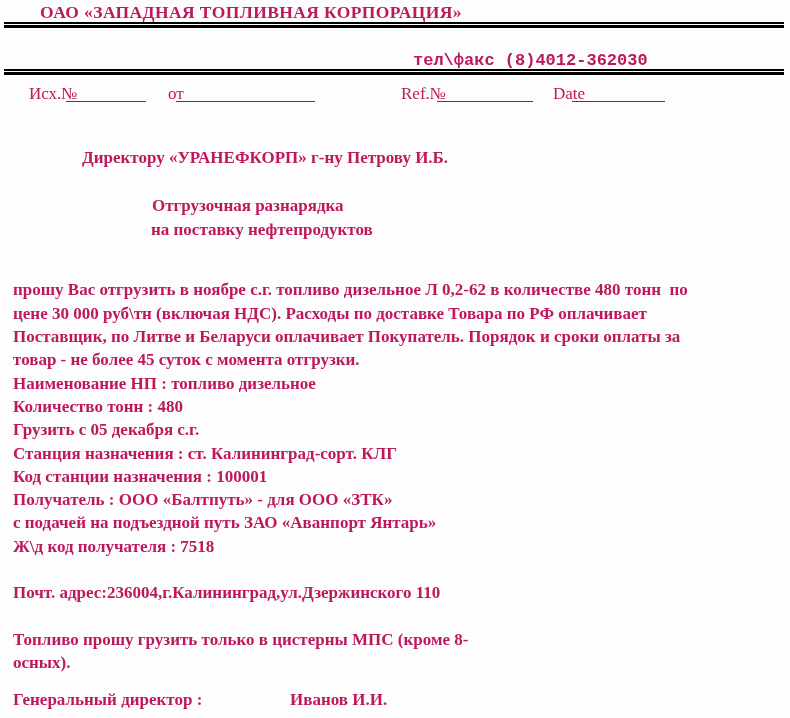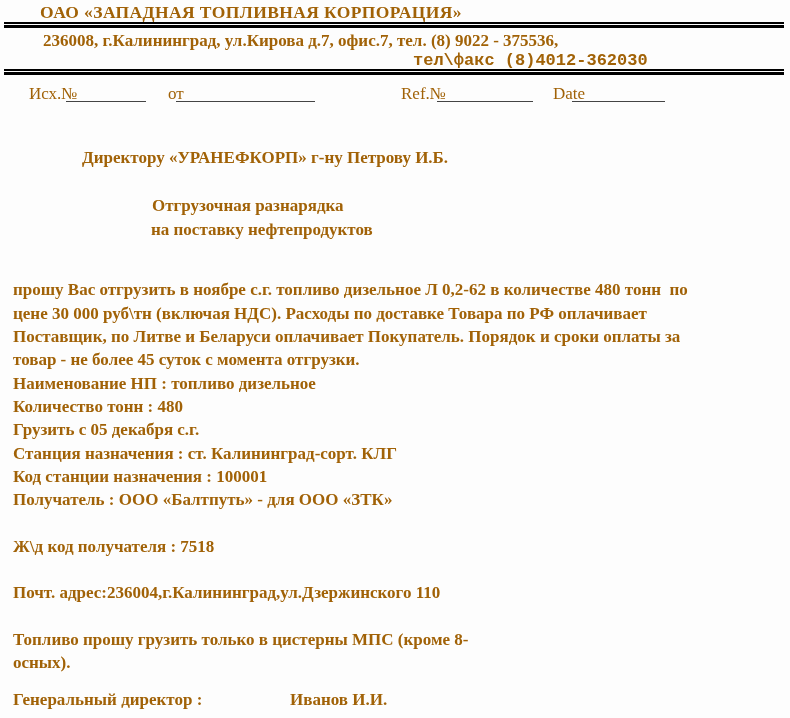--- a/index.html
+++ b/index.html
@@ -1,21 +1,21 @@
 <!DOCTYPE html>
 <html><head>
 <meta charset="utf-8">
 <style>
   html,body{margin:0;padding:0;background:#e8e8e8;}
   .page{
     position:relative;
     width:790px;height:718px;
     background:#fdfdfd;
     font-family:"Liberation Serif","DejaVu Serif",serif;
-    color:#a16207;
+    color:#be185d;
     overflow:hidden;
   }
   .abs{position:absolute;white-space:pre;}
   .company{top:2px;left:40px;font-size:17.5px;font-weight:bold;letter-spacing:.4px;}
   .rule{position:absolute;left:4px;right:6px;height:6px;border-top:2px solid #000;border-bottom:3px solid #000;box-sizing:border-box;}
   .rule-1{top:22px;}
   .rule-2{top:69px;}
   .addr{font-size:17px;font-weight:bold;}
   .addr-1{top:31px;left:43px;}
   .addr-2{top:51px;left:413px;font-family:Liberation Mono, monospace;}
@@ -31,21 +31,20 @@
   .sig-title{left:13px;}
   .sig-name{left:290px;}
 </style>
 </head>
 <body>
 
 <div class="page">
 
   <div class="abs company">ОАО «ЗАПАДНАЯ ТОПЛИВНАЯ КОРПОРАЦИЯ»</div>
   <div class="rule rule-1"></div>
-  <div class="abs addr addr-1">236008, г.Калининград, ул.Кирова д.7, офис.7, тел. (8) 9022 - 375536,</div>
   <div class="abs addr addr-2">тел\факс (8)4012-362030</div>
   <div class="rule rule-2"></div>
 
   <div class="ref-line">
     <span style="left:13px">Исх.№</span>
     <i class="blank" style="left:66px;width:80px"></i>
     <span style="left:152px">от</span>
     <i class="blank" style="left:176px;width:139px"></i>
     <span style="left:385px">Ref.№</span>
     <i class="blank" style="left:437px;width:96px"></i>
@@ -61,20 +60,21 @@
   <div class="bline" style="top:280px">прошу Вас отгрузить в ноябре с.г. топливо дизельное Л 0,2-62 в количестве 480 тонн  по</div>
   <div class="bline" style="top:304px">цене 30 000 руб\тн (включая НДС). Расходы по доставке Товара по РФ оплачивает</div>
   <div class="bline" style="top:327px">Поставщик, по Литве и Беларуси оплачивает Покупатель. Порядок и сроки оплаты за</div>
   <div class="bline" style="top:350px">товар - не более 45 суток с момента отгрузки.</div>
   <div class="bline" style="top:374px">Наименование НП : топливо дизельное</div>
   <div class="bline" style="top:397px">Количество тонн : 480</div>
   <div class="bline" style="top:420px">Грузить с 05 декабря с.г.</div>
   <div class="bline" style="top:444px">Станция назначения : ст. Калининград-сорт. КЛГ</div>
   <div class="bline" style="top:467px">Код станции назначения : 100001</div>
   <div class="bline" style="top:490px">Получатель : ООО «Балтпуть» - для ООО «ЗТК»</div>
+  <div class="bline" style="top:513px">с подачей на подъездной путь ЗАО «Аванпорт Янтарь»</div>
   <div class="bline" style="top:537px">Ж\д код получателя : 7518</div>
   <div class="bline" style="top:583px">Почт. адрес:236004,г.Калининград,ул.Дзержинского 110</div>
   <div class="bline" style="top:630px">Топливо прошу грузить только в цистерны МПС (кроме 8-</div>
   <div class="bline" style="top:653px">осных).</div>
 
   <div class="abs sig sig-title">Генеральный директор :</div>
   <div class="abs sig sig-name">Иванов И.И.</div>
 
 </div>
 

